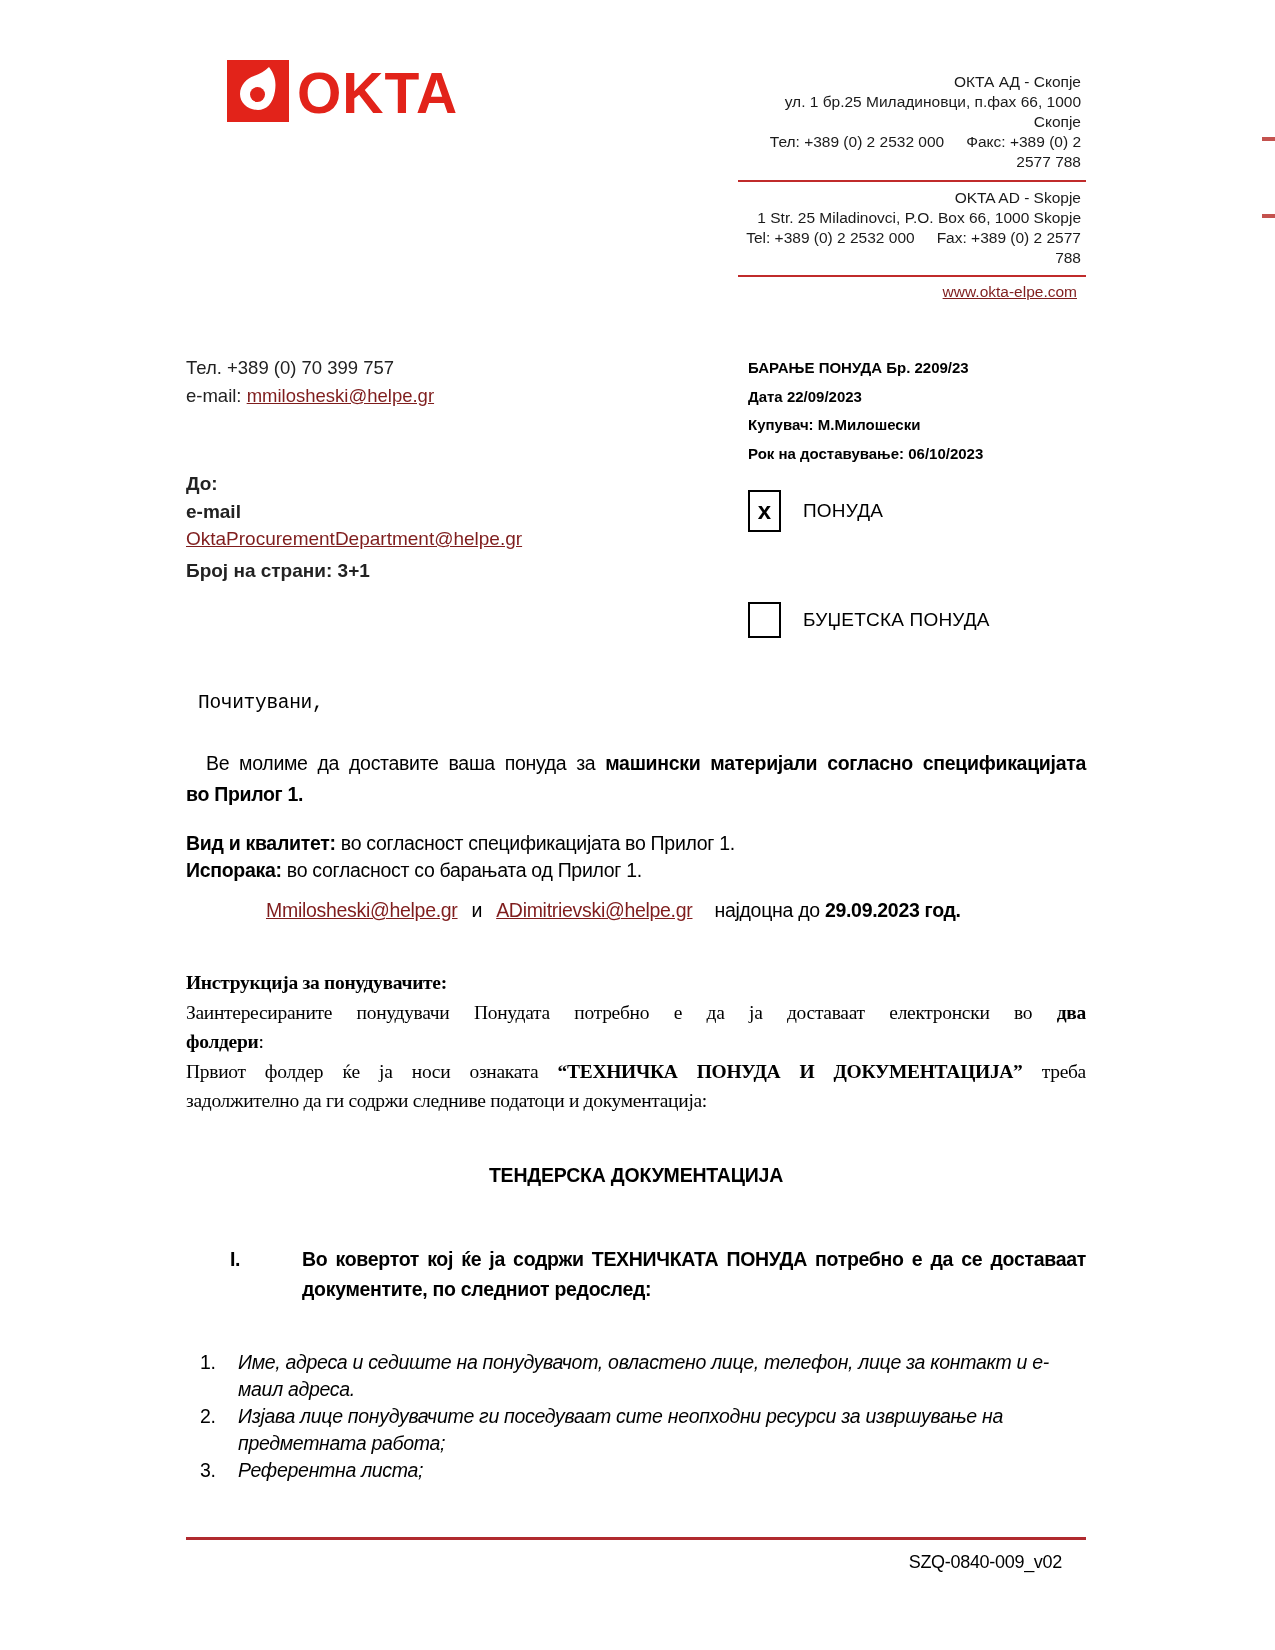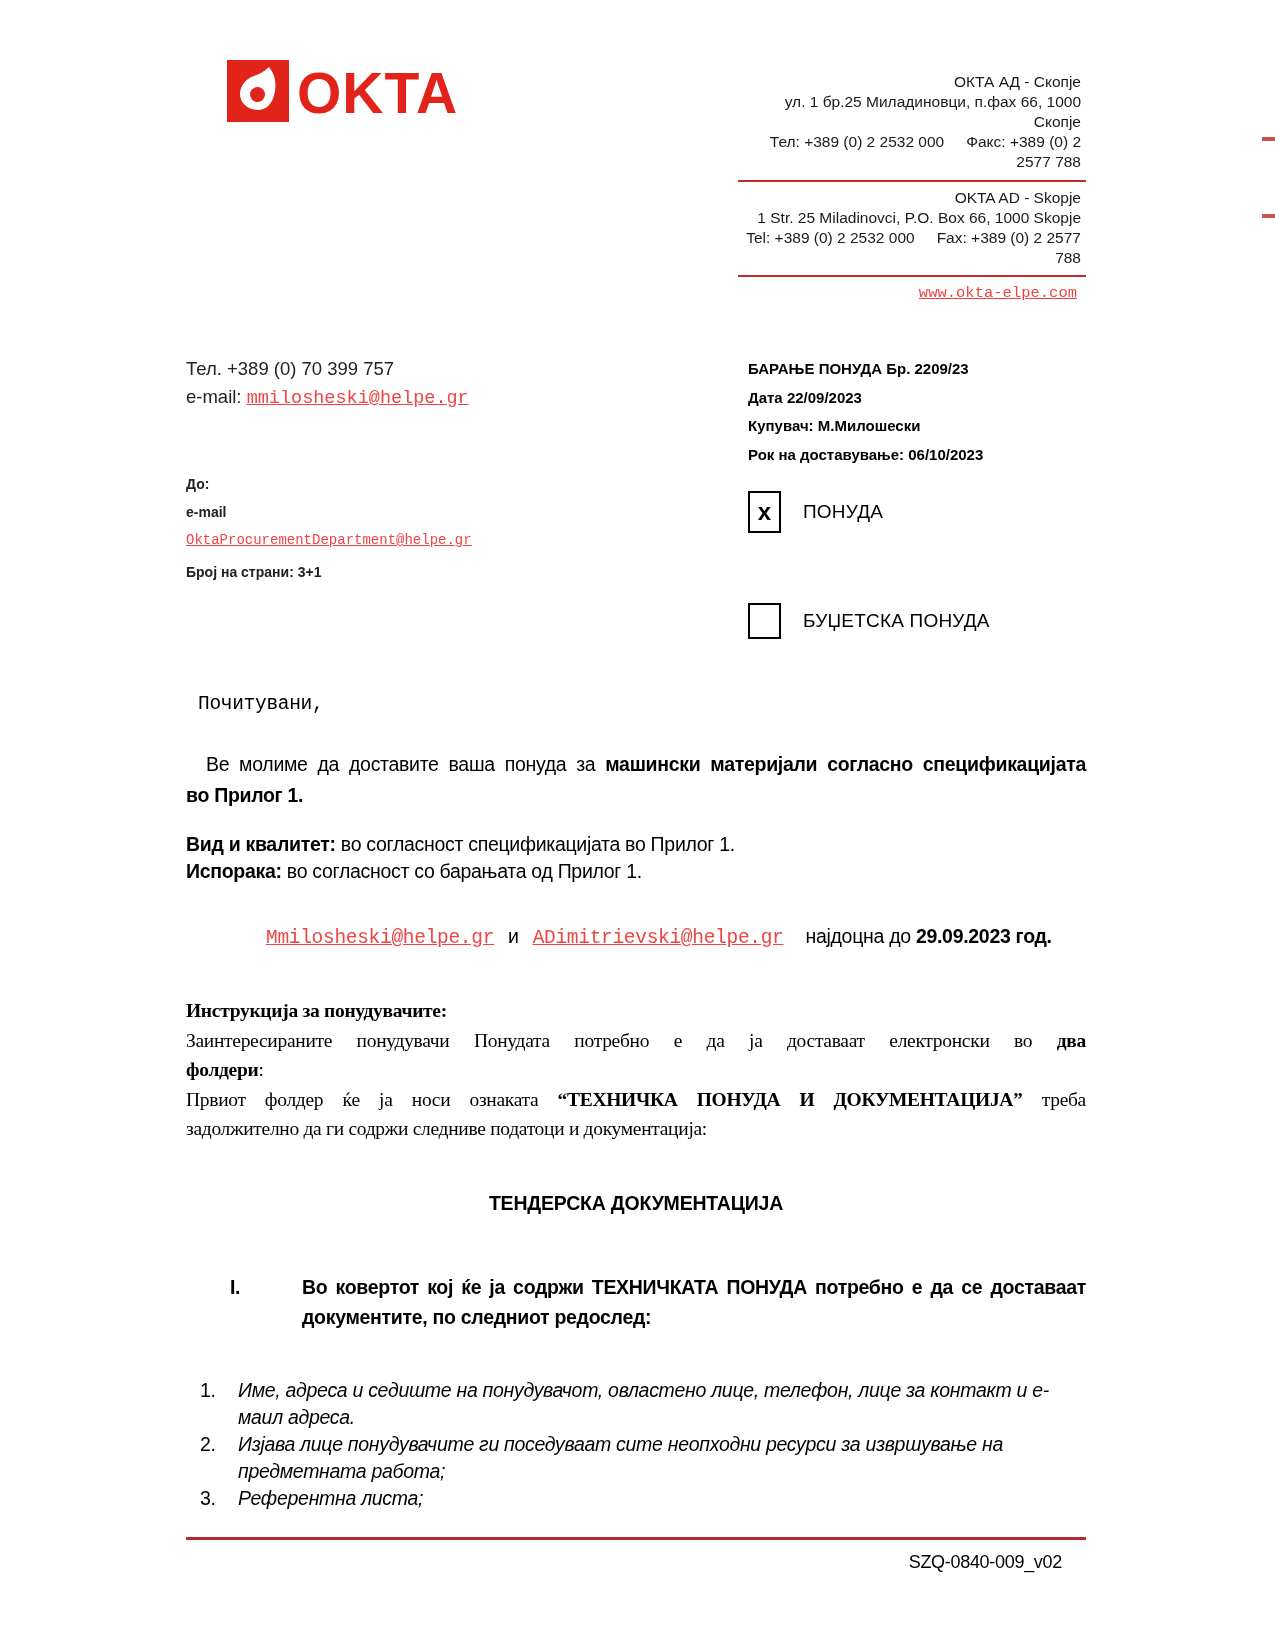--- a/index.html
+++ b/index.html
@@ -17,49 +17,49 @@
   
   .header{display:flex;justify-content:space-between;align-items:flex-start;}
   .logo{padding-left:41px;}
   .header-right{width:348px;margin-top:12px;font-size:15.5px;line-height:20px;color:#1a1a1a;}
   .addr{text-align:right;padding-right:5px;}
   .addr .gap{display:inline-block;width:22px;}
   .red-line{height:2px;background:#c02b2b;}
   .red-line.first{margin:8px 0 6px;}
   .red-line.second{margin:7px 0 5px;}
   .website-row{text-align:right;padding-right:9px;margin-top:4px;}
-  a.link{color:#ef4444;text-decoration:underline;cursor:pointer;font-family:Liberation Mono, monospace;}
+  a.link{color:#7f1d1d;text-decoration:underline;cursor:pointer;}
   .edge-dash{position:absolute;right:0;width:13px;height:4px;background:#c4524e;}
   .edge-dash.d1{top:137px;}
   .edge-dash.d2{top:214px;}
   
   .contact-row{display:flex;margin-top:52px;}
   .contact-left{width:562px;font-size:18.5px;line-height:28px;color:#222;}
   .request{font-size:15px;font-weight:bold;line-height:28.5px;color:#000;}
   
   .to-row{display:flex;margin-top:2px;}
-  .to-left{width:562px;font-size:14px;line-height:27.5px;color:#222;}
+  .to-left{width:562px;font-size:19px;line-height:27.5px;color:#222;}
   .to-left .pages{margin-top:4px;}
   .cb-col{font-size:19px;color:#000;}
   .cb-item{display:flex;align-items:center;}
   .cb-item.first{margin-top:20px;}
   .cb-item.second{margin-top:70px;}
   .cb-box{width:33px;height:42px;border:2px solid #000;box-sizing:border-box;
           display:flex;align-items:center;justify-content:center;
           font-weight:bold;font-size:24px;background:#fff;}
   .cb-item.second .cb-box{height:36px;}
   .cb-label{margin-left:22px;letter-spacing:.2px;}
   
   .body-text{font-size:19.5px;color:#000;letter-spacing:-0.3px;}
   .greeting{margin-top:50px;line-height:30px;padding-left:12px;font-family:Liberation Mono, monospace;}
   .p1{margin-top:30px;line-height:31px;}
   .p1 .l1{text-align:justify;text-align-last:justify;padding-left:20px;}
   .vidblock{margin-top:20px;line-height:27px;}
   .p2{margin-top:20px;line-height:28px;}
-  .emails{margin-top:37px;line-height:28px;padding-left:80px;}
+  .emails{margin-top:12px;line-height:28px;padding-left:80px;}
   .emails .conj{margin:0 14px;}
   .emails .deadline{margin-left:22px;}
   .instr{margin-top:44px;line-height:29.5px;font-family:Liberation Serif, serif;}
   .jline{text-align:justify;text-align-last:justify;}
   .tender-heading{margin-top:45px;line-height:28px;text-align:center;font-weight:bold;letter-spacing:-0.2px;}
   .roman{display:flex;margin-top:55px;padding-left:44px;font-weight:bold;line-height:30px;}
   .roman .rnum{width:72px;flex:none;}
   .roman .rtext{flex:1;}
   .list{margin-top:45px;padding-left:14px;line-height:27px;}
   .list-item{display:flex;}

